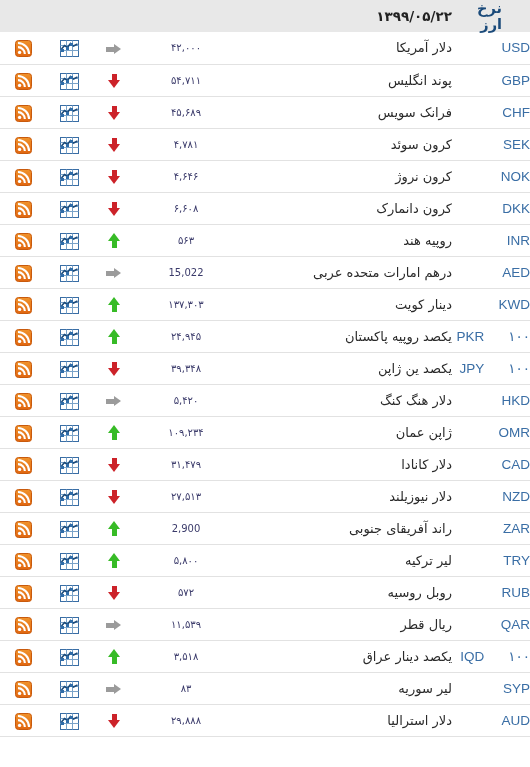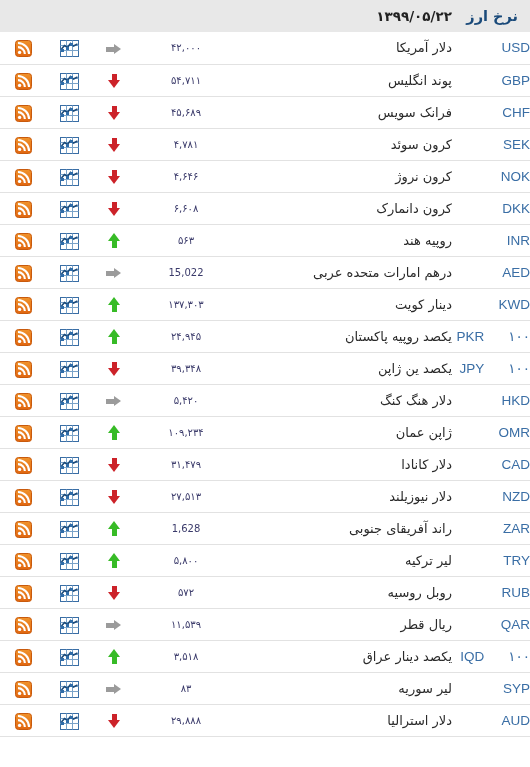--- a/index.html
+++ b/index.html
@@ -32,21 +32,21 @@
     height: 32px;
   }
   thead th {
     border: none;
     padding: 0;
     font-weight: normal;
     vertical-align: middle;
   }
   th.th-title {
     text-align: right;
-    padding-right: 12px;
+    padding-right: 28px;
     color: #1a4a7a;
     font-size: 14.5px;
     font-weight: bold;
     letter-spacing: 0.2px;
   }
   th.th-date {
     text-align: right;
     padding-right: 4px;
     color: #222222;
     font-size: 13.5px;
@@ -673,21 +673,21 @@
                 </defs>
                 <rect x="0.5" y="0.5" width="16" height="16" rx="3" ry="3" fill="url(#rg)" stroke="#c85a0d"></rect>
                 <circle cx="4.6" cy="12.4" r="1.7" fill="#ffffff"></circle>
                 <path d="M3 8.2a5.8 5.8 0 0 1 5.8 5.8h2.1A7.9 7.9 0 0 0 3 6.1z" fill="#ffffff"></path>
                 <path d="M3 4.0a10 10 0 0 1 10 10h2.1A12.1 12.1 0 0 0 3 1.9z" fill="#ffffff"></path>
               </svg></span></td>
         </tr>
         <tr class="rate-row">
           <td class="cell-code">ZAR</td>
           <td class="cell-name">راند آفریقای جنوبی</td>
-          <td class="cell-value">1,628</td>
+          <td class="cell-value">2,900</td>
           <td class="cell-arrow"><span class="arrow up"></span></td>
           <td class="cell-icon"><span class="icon-chart"><svg width="19" height="17" viewBox="0 0 19 17">
                 <rect x="0.5" y="0.5" width="18" height="16" fill="#ffffff" stroke="#3a6ea5"></rect>
                 <g stroke="#7aa3c9" stroke-width="1">
                   <line x1="0.5" y1="5.5" x2="18.5" y2="5.5"></line>
                   <line x1="0.5" y1="10.5" x2="18.5" y2="10.5"></line>
                   <line x1="6.5" y1="0.5" x2="6.5" y2="16.5"></line>
                   <line x1="12.5" y1="0.5" x2="12.5" y2="16.5"></line>
                 </g>
                 <polyline points="1.5,9 4.5,5.5 7.5,7.5 10.5,3.5 13.5,6 17.5,4" fill="none" stroke="#1a4a7a" stroke-width="1.6"></polyline>

